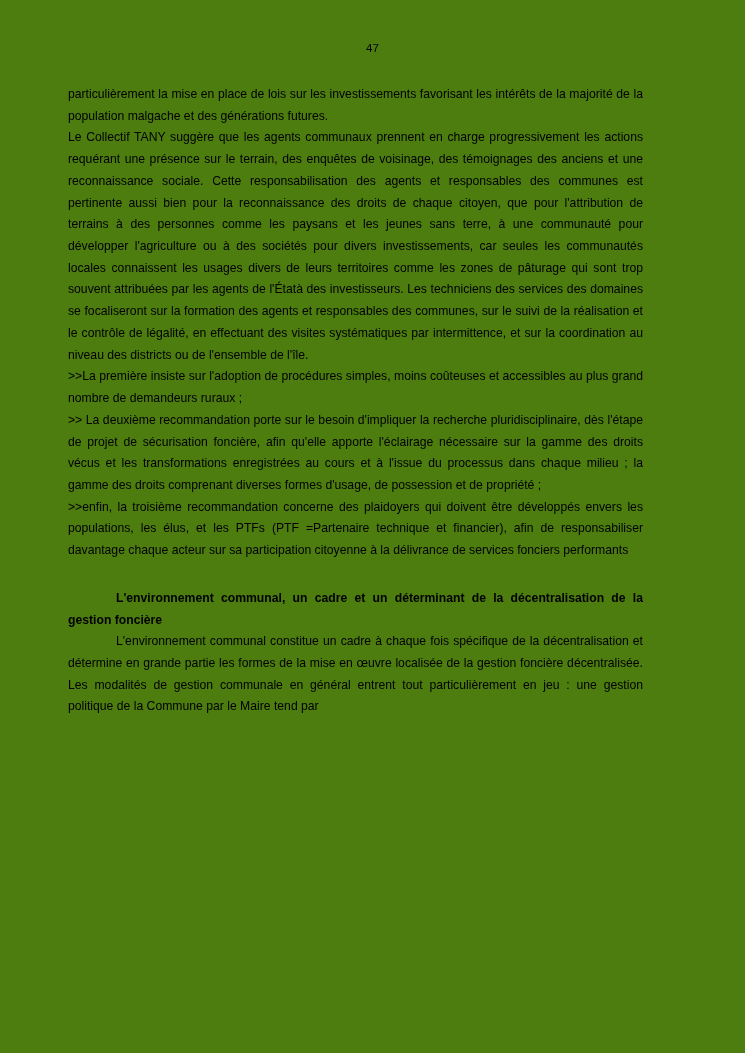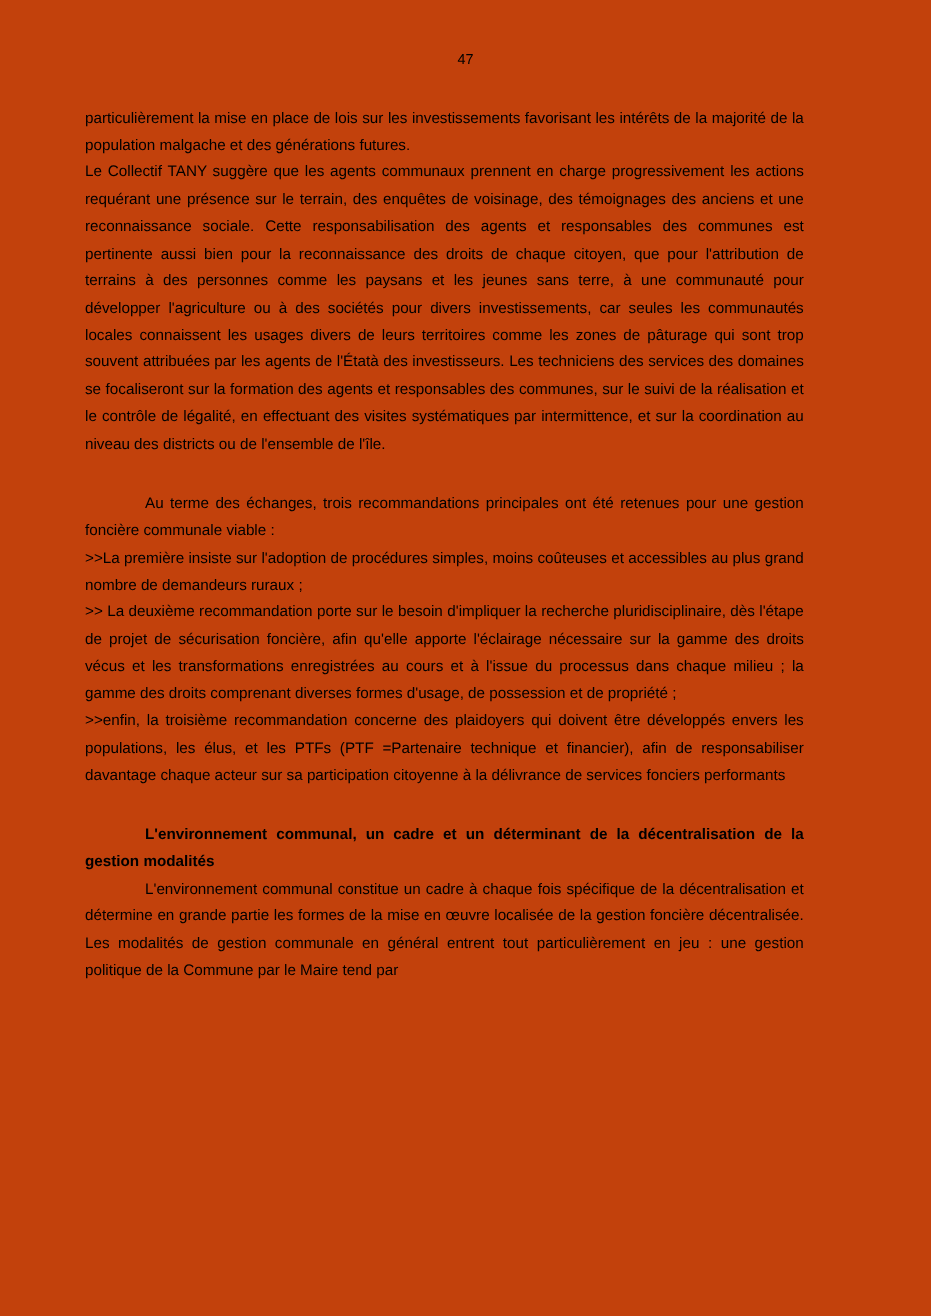--- a/index.html
+++ b/index.html
@@ -4,21 +4,21 @@
 <style>
   html, body {
     margin: 0;
     padding: 0;
     background: #ffffff;
   }
   .page {
     position: relative;
     width: 745px;
     height: 1053px;
-    background: #c2410c;
+    background: #4d7c0f;
     margin: 0 auto;
     font-family: "Liberation Sans", sans-serif;
     color: #000000;
     overflow: hidden;
   }
   .page-number {
     position: absolute;
     top: 42px;
     left: 0;
     width: 745px;
@@ -65,27 +65,26 @@
 <div class="page">
 
   <div class="page-number">47</div>
 
   <div class="content">
 
     <p>particulièrement la mise en place de lois sur les investissements favorisant les intérêts de la majorité de la population  malgache  et des générations futures.</p>
 
     <p>Le Collectif TANY suggère que les agents communaux prennent en charge progressivement les actions requérant une présence sur le terrain, des enquêtes de voisinage, des témoignages des anciens et une reconnaissance sociale. Cette responsabilisation des agents et responsables des communes est pertinente aussi bien pour la reconnaissance des droits de chaque citoyen, que pour l'attribution de terrains à  des personnes comme les paysans et les jeunes sans terre, à  une communauté pour développer l'agriculture ou à  des sociétés pour divers investissements, car seules les communautés locales connaissent les usages divers de leurs territoires comme les zones de pâturage qui sont trop souvent attribuées par les agents de l'Étatà  des investisseurs. Les techniciens des services des domaines se focaliseront sur la formation des agents et responsables des communes, sur le suivi de la réalisation et le contrôle de légalité, en effectuant des visites systématiques par intermittence, et sur la coordination au niveau des districts ou de l'ensemble de l'île.</p>
 
-    <p class="indent gap-before">Au terme des échanges, trois recommandations principales ont été retenues pour une gestion foncière communale viable :</p>
 
     <p>&gt;&gt;La première insiste sur l'adoption de procédures simples, moins coûteuses et accessibles au plus grand nombre de demandeurs ruraux ;</p>
 
     <p>&gt;&gt;     La deuxième recommandation porte sur le besoin d'impliquer la recherche pluridisciplinaire, dès l'étape de projet de sécurisation foncière, afin qu'elle apporte l'éclairage nécessaire sur la gamme des droits vécus et les transformations enregistrées au cours et à l'issue du processus dans chaque milieu ; la gamme des droits comprenant diverses formes d'usage, de possession et de propriété ;</p>
 
     <p>&gt;&gt;enfin, la troisième recommandation concerne des plaidoyers qui doivent être développés envers les populations, les élus, et les PTFs (PTF =Partenaire technique et financier), afin de responsabiliser davantage chaque acteur sur sa participation citoyenne à la délivrance de services fonciers performants</p>
 
-    <p class="section-heading gap-before">L'environnement communal, un cadre et un déterminant de la décentralisation de la gestion modalités</p>
+    <p class="section-heading gap-before">L'environnement communal, un cadre et un déterminant de la décentralisation de la gestion foncière</p>
 
     <p class="indent">L'environnement communal constitue un cadre à chaque fois spécifique de la décentralisation et détermine en grande partie les formes de la mise en œuvre localisée de la gestion foncière décentralisée. Les modalités de gestion communale en général entrent tout particulièrement en jeu : une gestion politique de la Commune par le Maire tend par</p>
 
   </div>
 
 </div>
 
 </body></html>

